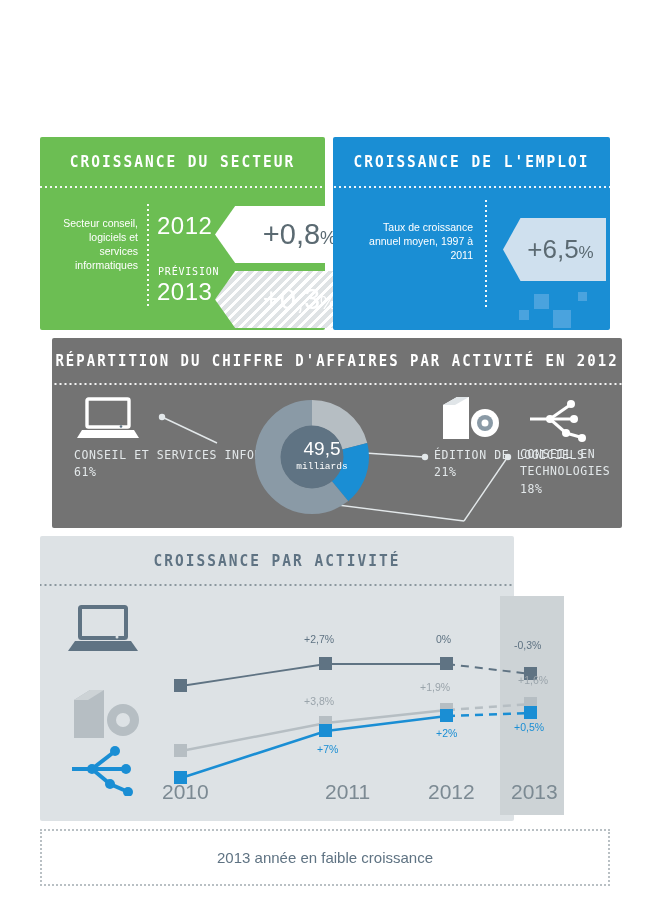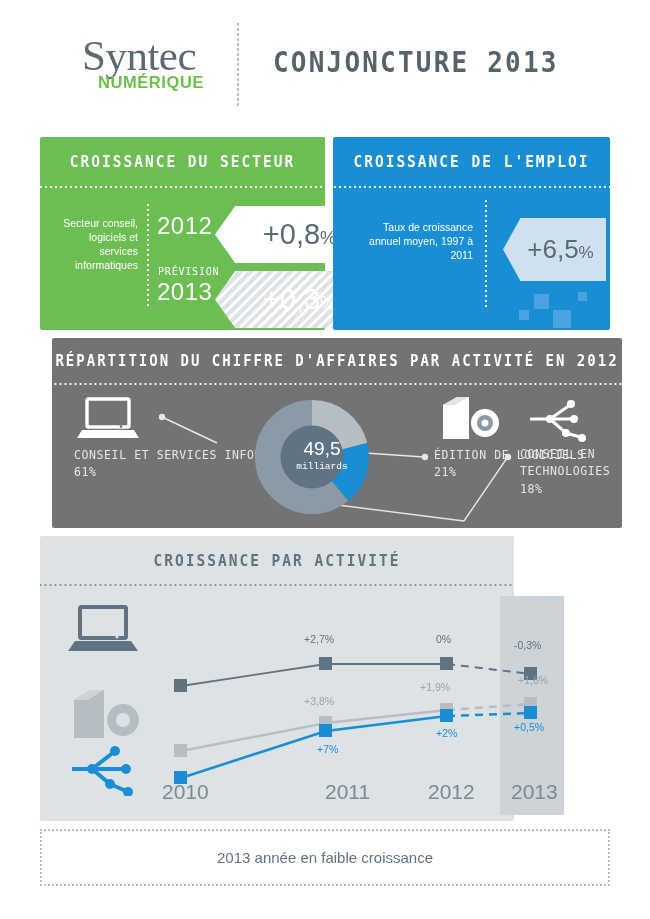--- a/index.html
+++ b/index.html
@@ -163,28 +163,20 @@
   .footer-line {
     color: #5f7383; font-size: 15px; line-height: 22px;
     font-family: "Liberation Sans", sans-serif; font-weight: 300;
   }
 </style>
 </head>
 <body>
 
 <div class="page">
 
-  <div class="header">
-    <div class="logo">
-      <div class="logo-main">Syntec</div>
-      <div class="logo-sub">NUMÉRIQUE</div>
-    </div>
-    <div class="divider-dotted-v"></div>
-    <div class="header-title">CONJONCTURE 2013</div>
-  </div>
 
   <div class="panel p-green">
     <div class="panel-title">CROISSANCE DU SECTEUR</div>
     <div class="hr-dotted"></div>
     <div class="green-body">
       <div class="green-left">Secteur conseil, logiciels et services informatiques</div>
       <div class="dot-v-white"></div>
 
       <div class="yr-label" style="left:117px; top:24px;">2012</div>
       <div class="arrow-box arrow-white" style="left:175px; top:18px;">

